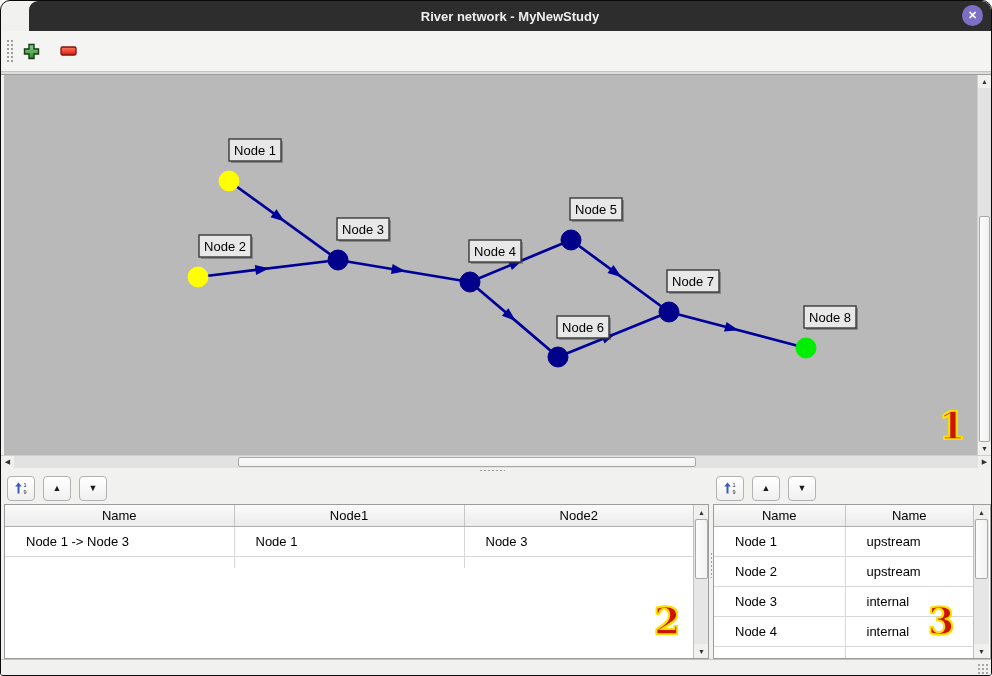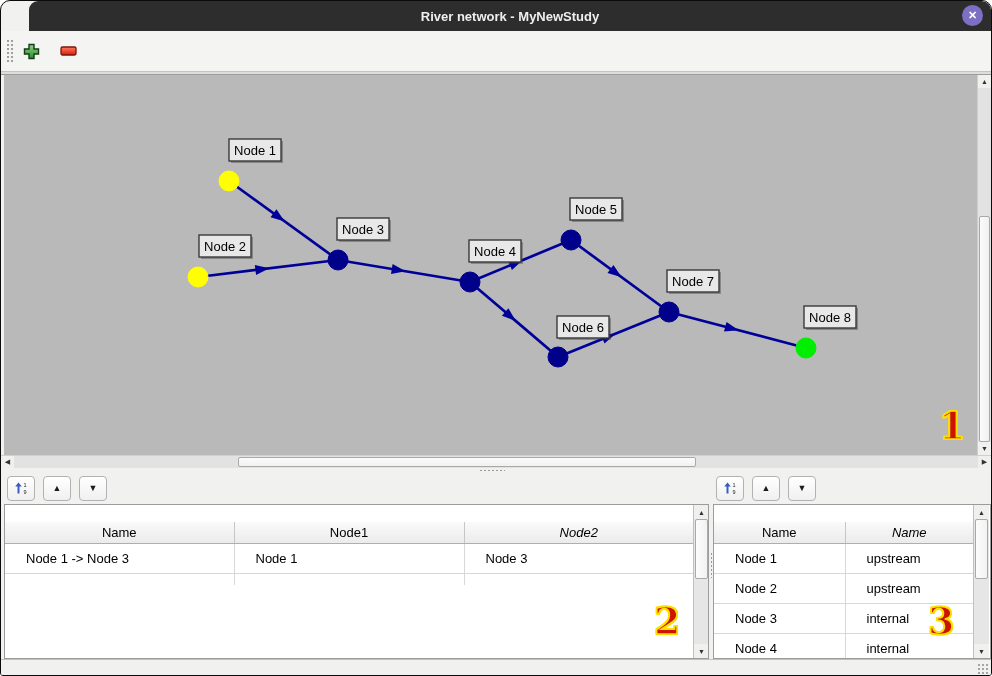--- a/index.html
+++ b/index.html
@@ -72,24 +72,24 @@
 
   .panel-toolbar { height:32px; display:flex; align-items:center; gap:8px; padding-left:3px; }
   .tbtn {
     width:28px; height:25px; background:linear-gradient(#ffffff,#f0f0f0);
     border:1px solid #b2b2b2; border-radius:4px;
     display:flex; align-items:center; justify-content:center;
     font-size:9px; color:#1a1a1a; padding:0;
   }
 
   .table-wrap { flex:1; display:flex; background:#ffffff; border:1px solid #9c9c9c; overflow:hidden; }
-  table { border-collapse:collapse; table-layout:fixed; font-size:13px; color:#000; height:min-content;margin-top:17px; }
+  table { border-collapse:collapse; table-layout:fixed; font-size:13px; color:#000; height:min-content; }
   th { height:21px; font-weight:normal; background:linear-gradient(#fafafa,#ebebeb);
        border-right:1px solid #c6c6c6; border-bottom:1px solid #aeaeae; padding:0 4px; }
-  th:last-child { border-right:0;font-style:italic; }
+  th:last-child { border-right:0; }
   td { height:30px; border-right:1px solid #d8d8d8; border-bottom:1px solid #d8d8d8; padding:0 21px;
        white-space:nowrap; overflow:hidden; background:#ffffff; }
   td:last-child { border-right:0; }
   tr.filler td { height:12px; border-bottom:0; }
 
   .tbl-left  { width:688px; }
   .tbl-left  col:nth-child(1){ width:229px; } .tbl-left col:nth-child(2){ width:230px; } .tbl-left col:nth-child(3){ width:229px; }
   .tbl-right { width:259px; }
   .tbl-right col:nth-child(1){ width:131px; } .tbl-right col:nth-child(2){ width:128px; }
 

